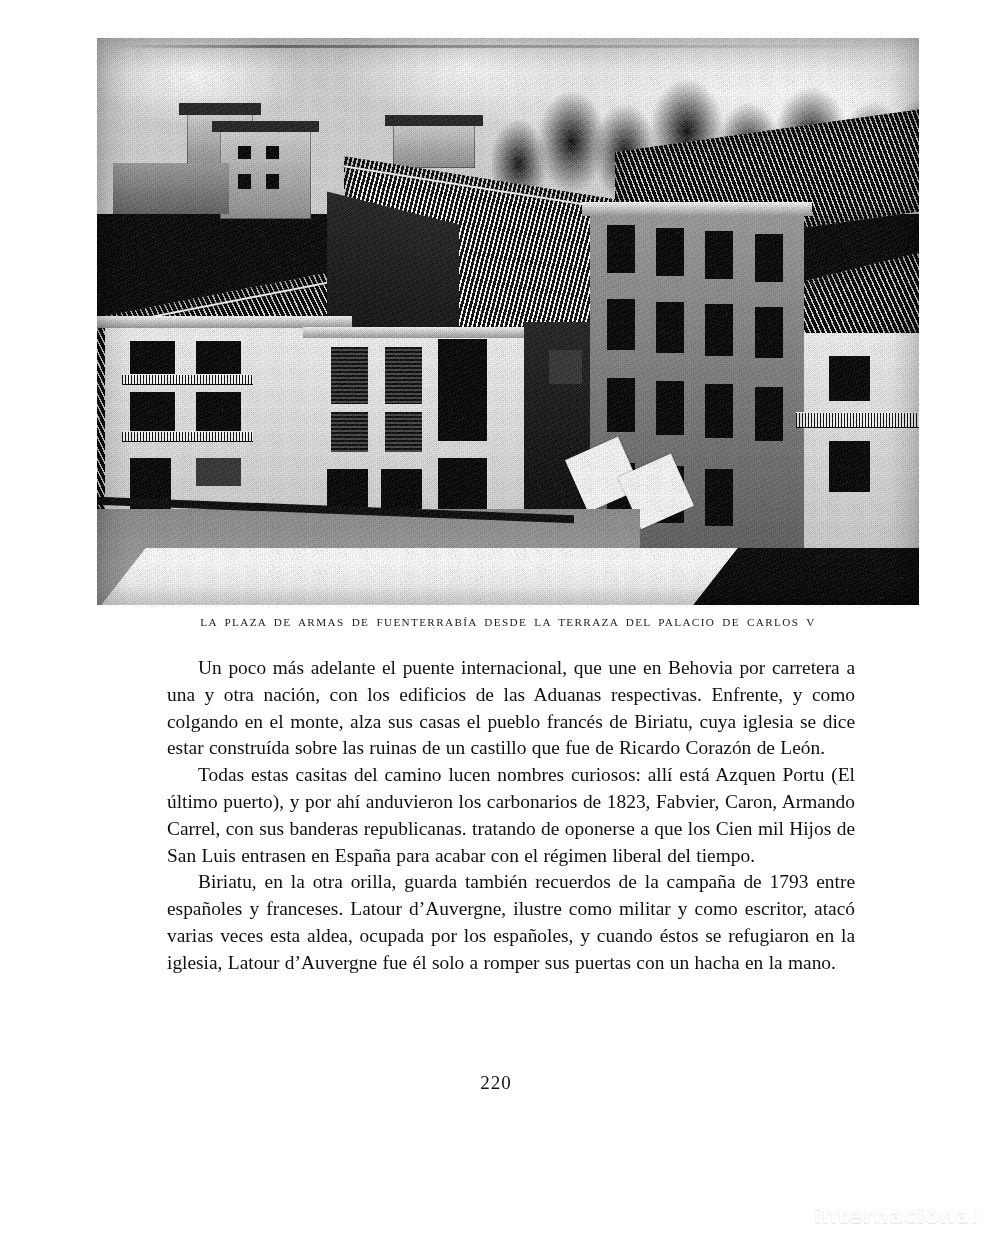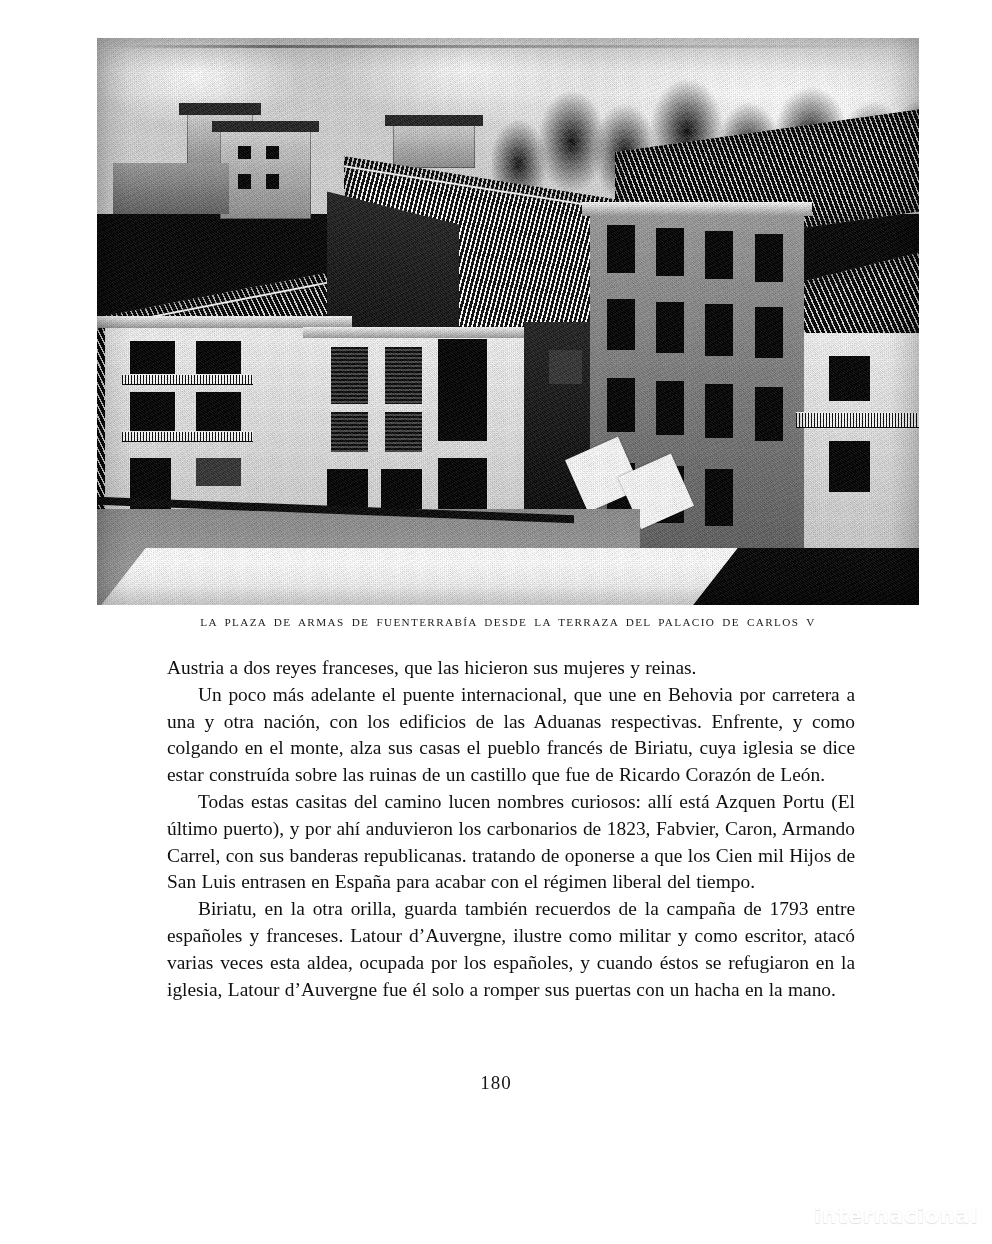--- a/index.html
+++ b/index.html
@@ -350,23 +350,22 @@
 
       <div class="halftone"></div>
       <div class="grain"></div>
       <div class="vignette"></div>
     </div>
   </div>
 
   <div class="caption">LA PLAZA DE ARMAS DE FUENTERRABÍA DESDE LA TERRAZA DEL PALACIO DE CARLOS V</div>
 
   <div class="body-col">
-    <p class="first">Austria a dos reyes franceses, que las hicieron sus mujeres y reinas.</p>
     <p>Un poco más adelante el puente internacional, que une en Behovia por carretera a una y otra nación, con los edificios de las Aduanas respectivas. Enfrente, y como colgando en el monte, alza sus casas el pueblo francés de Biriatu, cuya iglesia se dice estar construída sobre las ruinas de un castillo que fue de Ricardo Corazón de León.</p>
     <p>Todas estas casitas del camino lucen nombres curiosos: allí está Azquen Portu (El último puerto), y por ahí anduvieron los carbonarios de 1823, Fabvier, Caron, Armando Carrel, con sus banderas republicanas. tratando de oponerse a que los Cien mil Hijos de San Luis entrasen en España para acabar con el régimen liberal del tiempo.</p>
     <p>Biriatu, en la otra orilla, guarda también recuerdos de la campaña de 1793 entre españoles y franceses. Latour d’Auvergne, ilustre como militar y como escritor, atacó varias veces esta aldea, ocupada por los españoles, y cuando éstos se refugiaron en la iglesia, Latour d’Auvergne fue él solo a romper sus puertas con un hacha en la mano.</p>
   </div>
 
-  <div class="folio">180</div>
+  <div class="folio">220</div>
 
   <div class="watermark">internacional</div>
 
 </div>
 
 </body></html>

